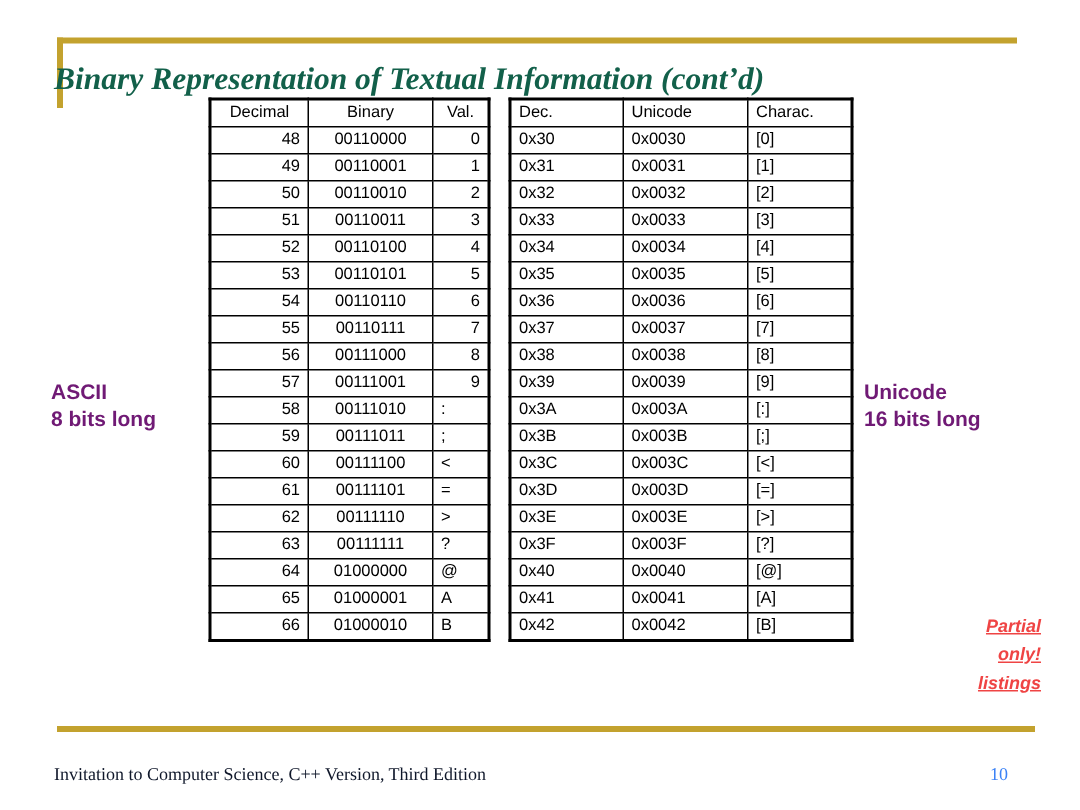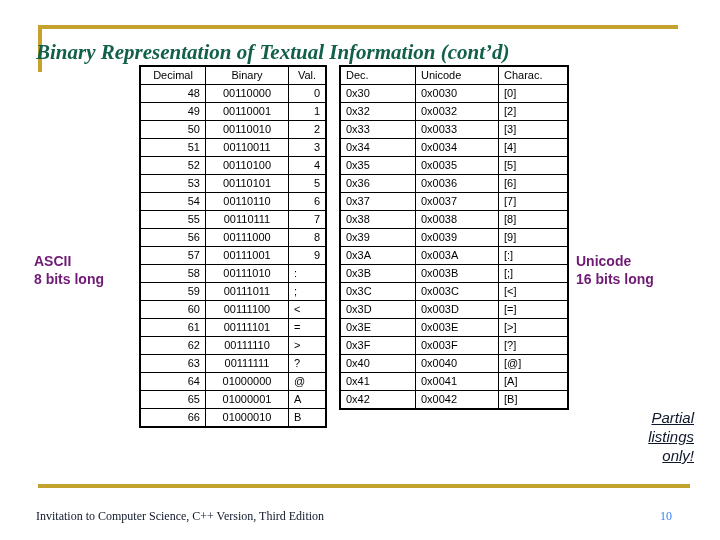--- a/index.html
+++ b/index.html
@@ -106,26 +106,26 @@
   }
   #ascii-note   { left: 34px;  top: 252px; width: 108px; text-align: left; }
   #unicode-note { left: 576px; top: 252px; width: 130px; text-align: left; }
   #partial-note {
     position: absolute;
     right: 26px;
     top: 408px;
     width: 120px;
     text-align: right;
     font-family: "Liberation Sans", sans-serif;
-    font-size: 15px;
-    font-weight: normal;
+    font-size: 12px;
+    font-weight: bold;
     font-style: italic;
     line-height: 19px;
     text-decoration: underline;
-    color: #0f172a;
+    color: #ef4444;
     z-index: 30;
   }
 
   
   .footer-text {
     position: absolute;
     left: 36px;
     top: 509px;
     font-family: "Liberation Serif", serif;
     font-size: 12px;
@@ -269,20 +269,25 @@
         <th class="c-chr">Charac.</th>
       </tr>
     </thead>
     <tbody id="unicode-body">
         <tr>
           <td class="c-hdec">0x30</td>
           <td class="c-uni">0x0030</td>
           <td class="c-chr">[0]</td>
         </tr>
         <tr>
+          <td class="c-hdec">0x31</td>
+          <td class="c-uni">0x0031</td>
+          <td class="c-chr">[1]</td>
+        </tr>
+        <tr>
           <td class="c-hdec">0x32</td>
           <td class="c-uni">0x0032</td>
           <td class="c-chr">[2]</td>
         </tr>
         <tr>
           <td class="c-hdec">0x33</td>
           <td class="c-uni">0x0033</td>
           <td class="c-chr">[3]</td>
         </tr>
         <tr>
@@ -368,20 +373,20 @@
     <div>8 bits long</div>
   </div>
 
   <div class="annot" id="unicode-note">
     <div>Unicode</div>
     <div>16 bits long</div>
   </div>
 
   <div id="partial-note">
     <div>Partial</div>
+    <div>only!</div>
     <div>listings</div>
-    <div>only!</div>
   </div>
 
   <div class="footer-text">Invitation to Computer Science, C++ Version, Third Edition</div>
   <div class="footer-page">10</div>
 
 </div>
 
 </body></html>

